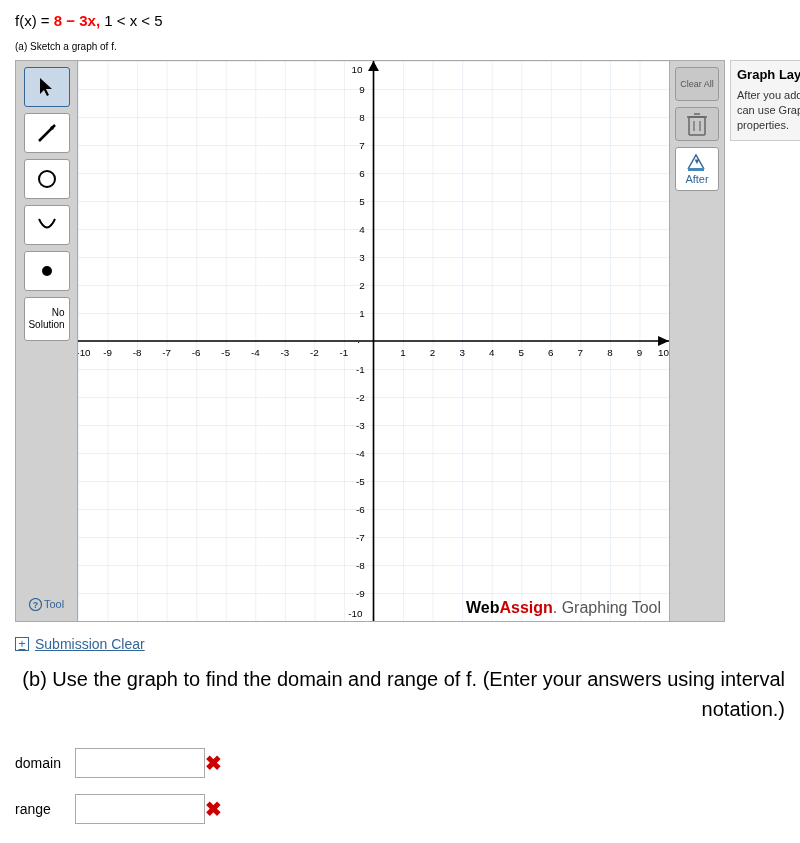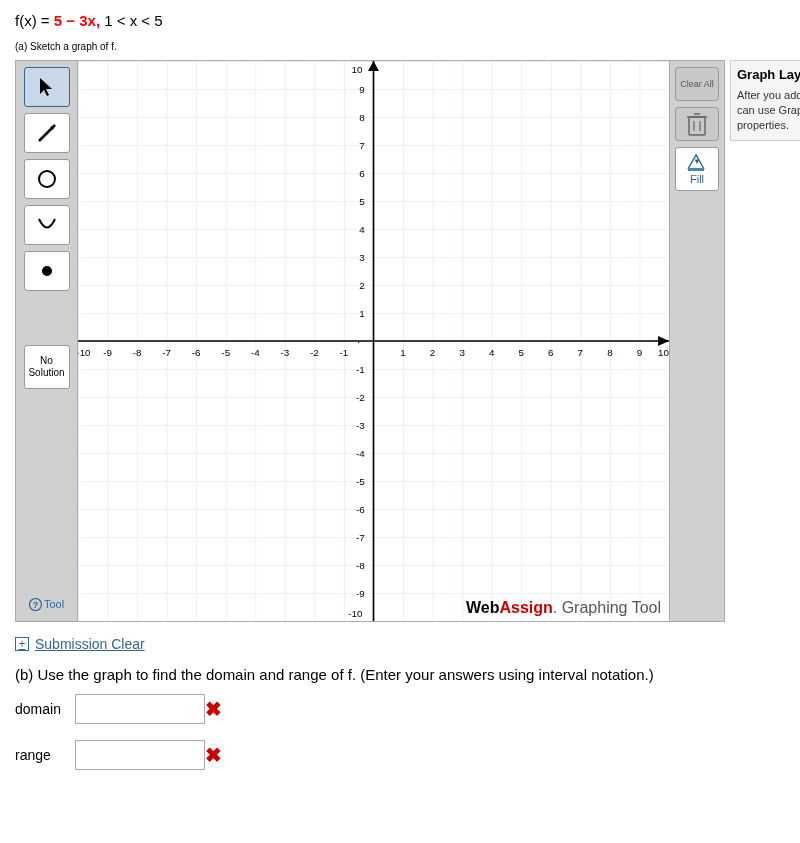--- a/index.html
+++ b/index.html
@@ -68,23 +68,22 @@
       width: 46px;
       height: 44px;
       background: #fff;
       border: 1px solid #999;
       border-radius: 3px;
       cursor: pointer;
       display: flex;
       align-items: center;
       justify-content: center;
       font-size: 10px;
-      text-align: center;
+      text-align: right;
       line-height: 1.2;
-      margin-top: 48px;
     }
 
     
     .toolbar-bottom {
       margin-top: auto;
       padding-bottom: 4px;
     }
     .help-link {
       font-size: 11px;
       color: #336699;
@@ -202,23 +201,24 @@
       display: flex;
       align-items: center;
       justify-content: center;
       font-size: 12px;
       color: #336699;
       text-decoration: none;
     }
 
     
     .part-b-label {
-      font-size: 15px;
-      margin-bottom: 8px;
+      font-size: 20px;
+      margin-bottom: 24px;
       line-height: 1.5;
+      text-align: right;
     }
 
     .answer-row {
       display: flex;
       align-items: center;
       margin-bottom: 16px;
       gap: 0;
     }
     .answer-label {
       width: 60px;
@@ -237,21 +237,21 @@
       font-weight: bold;
     }
   </style>
 </head>
 <body>
 
 
 
 
 <div class="function-header">
-  <span>f(x) = </span><span class="func-red">5 − 3x,</span><span>   1 &lt; x &lt; 5</span>
+  <span>f(x) = </span><span class="func-red">8 − 3x,</span><span>   1 &lt; x &lt; 5</span>
 </div>
 
 
 <div class="part-label">(a) Sketch a graph of f.</div>
 
 
 <div style="position:relative; display:inline-block;">
   <div class="graph-container">
 
     <div class="toolbar">
@@ -384,21 +384,21 @@
           <line x1="8" y1="10" x2="8" y2="20" stroke="#666" stroke-width="1.2"></line>
           <line x1="14" y1="10" x2="14" y2="20" stroke="#666" stroke-width="1.2"></line>
         </svg>
       </div>
       <div class="fill-btn">
         <svg width="22" height="18" viewBox="0 0 22 18">
           <path d="M2,16 L10,2 L18,16" fill="none" stroke="#336699" stroke-width="1.5"></path>
           <rect x="2" y="15" width="16" height="3" fill="#4488bb"></rect>
           <text x="11" y="11" text-anchor="middle" font-size="8" fill="#336699">▼</text>
         </svg>
-        <span style="font-size:11px;color:#336699;">Fill</span>
+        <span style="font-size:11px;color:#336699;">After</span>
       </div>
     </div>
   </div>
 
   
   <div class="graph-layers-panel">
     <div class="graph-layers-title">Graph Layers</div>
     <div class="graph-layers-text">After you add an element, can use Graph L properties.</div>
   </div>
 </div>

